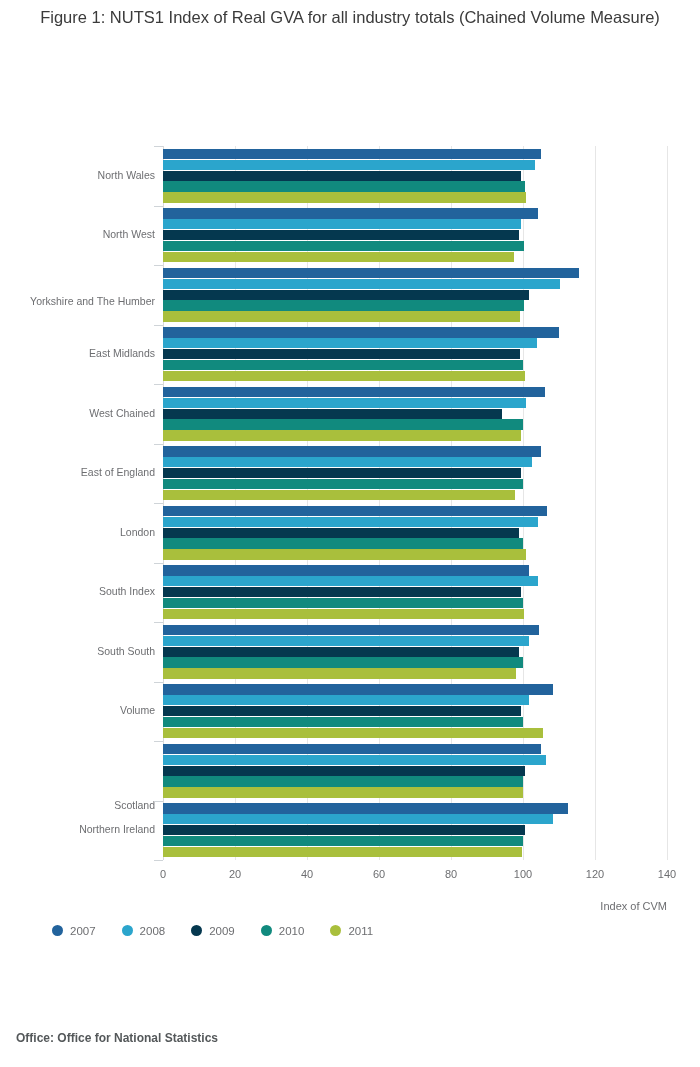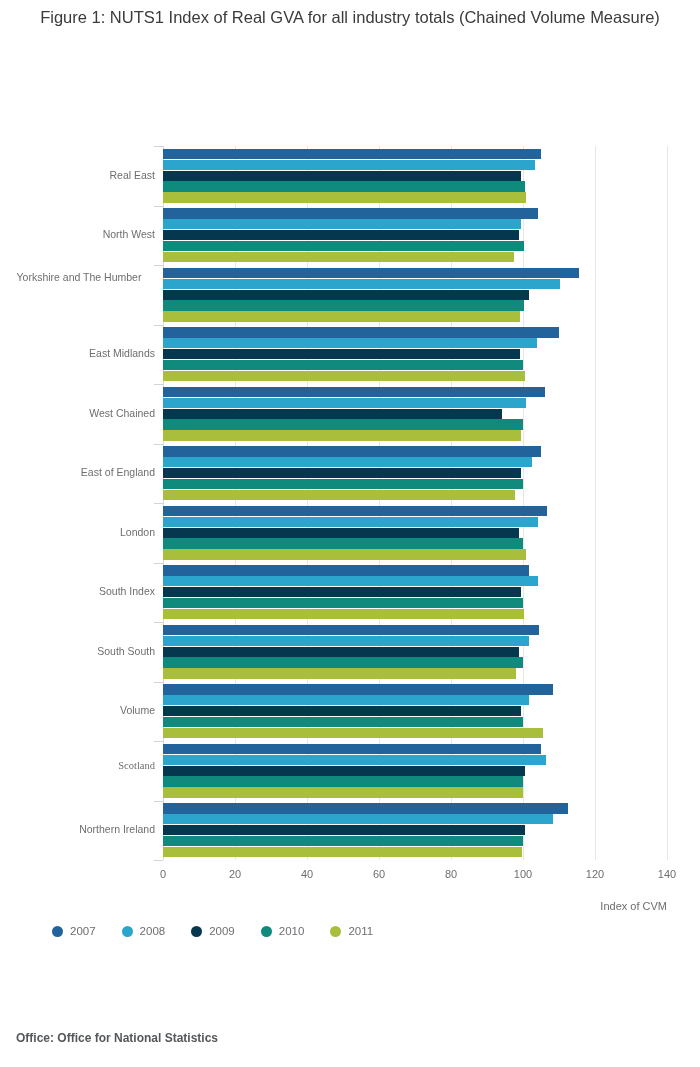--- a/index.html
+++ b/index.html
@@ -120,21 +120,21 @@
   #legend {
     position: absolute;
     left: 52px;
     top: 925px;
     display: flex;
     align-items: center;
     gap: 26px;
   }
   .legend-item {
     display: flex;
-    align-items: flex-end;
+    align-items: flex-start;
     gap: 7px;
   }
   .legend-dot {
     width: 11px;
     height: 11px;
     border-radius: 50%;
     display: block;
   }
   .legend-label {
     font-size: 11.5px;
@@ -150,31 +150,31 @@
     font-weight: bold;
     color: #54585a;
   }
 </style>
 </head>
 <body>
 
 <div id="chart-title">Figure 1: NUTS1 Index of Real GVA for all industry totals (Chained Volume Measure)</div>
 
 <div id="cat-labels">
-    <div class="cat-label" style="top: 22.75px;">Real East</div>
+    <div class="cat-label" style="top: 22.75px;">North Wales</div>
     <div class="cat-label" style="top: 82.25px;">North West</div>
-    <div class="cat-label" style="top: 125px; text-align: center;">Yorkshire and The Humber</div>
+    <div class="cat-label" style="top: 149px;">Yorkshire and The Humber</div>
     <div class="cat-label" style="top: 201.25px;">East Midlands</div>
     <div class="cat-label" style="top: 260.75px;">West Chained</div>
     <div class="cat-label" style="top: 320.25px;">East of England</div>
     <div class="cat-label" style="top: 379.75px;">London</div>
     <div class="cat-label" style="top: 439.25px;">South Index</div>
     <div class="cat-label" style="top: 498.75px;">South South</div>
     <div class="cat-label" style="top: 558.25px;">Volume</div>
-    <div class="cat-label" style="top: 614px; font-family: Liberation Serif, serif;">Scotland</div>
+    <div class="cat-label" style="top: 653px;">Scotland</div>
     <div class="cat-label" style="top: 677.25px;">Northern Ireland</div>
   </div>
 
 <div id="plot-area">
     <div class="gridline zero" style="left: 0px;"></div>
     <div class="gridline" style="left: 72px;"></div>
     <div class="gridline" style="left: 144px;"></div>
     <div class="gridline" style="left: 216px;"></div>
     <div class="gridline" style="left: 288px;"></div>
     <div class="gridline" style="left: 360px;"></div>

